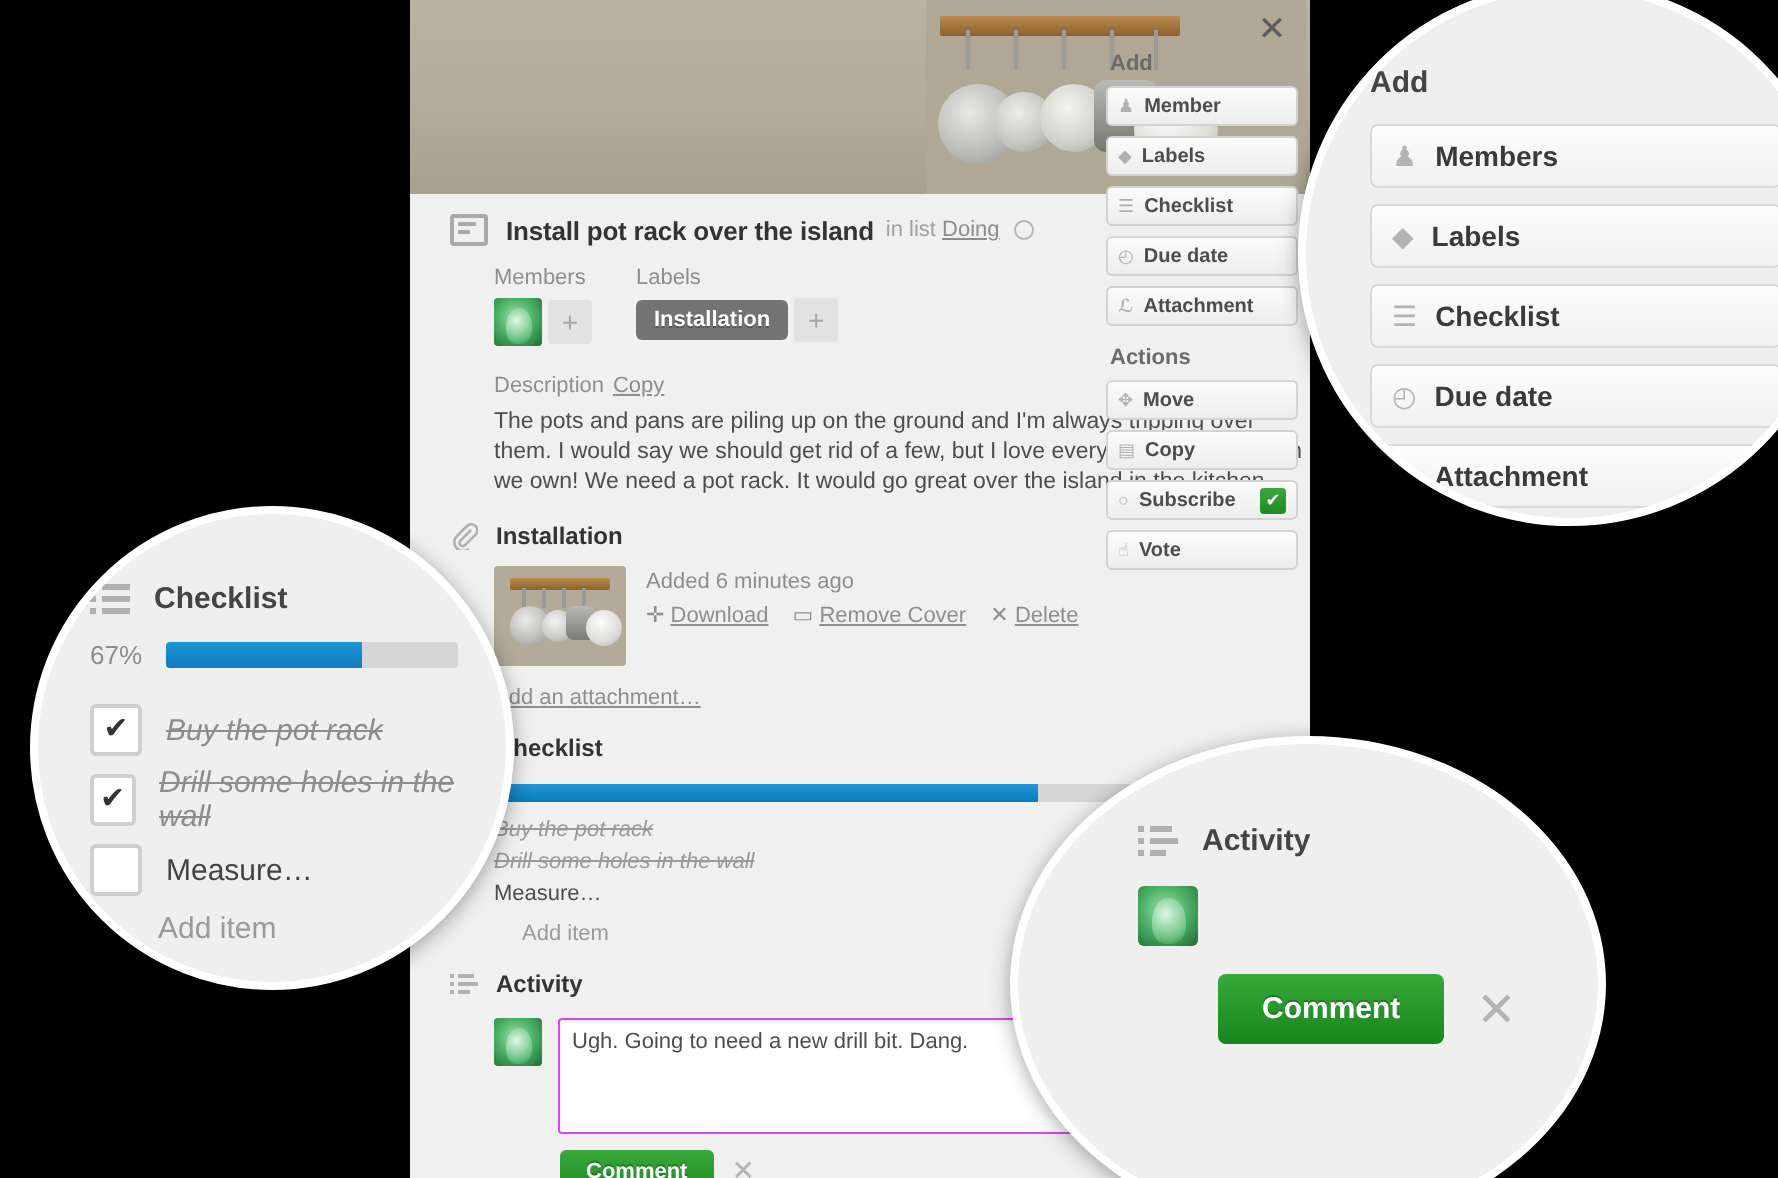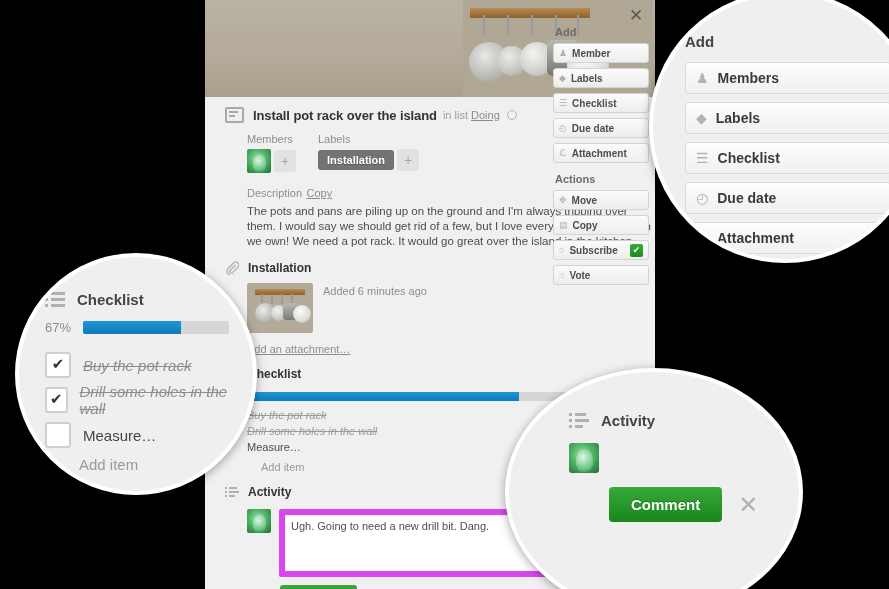--- a/index.html
+++ b/index.html
@@ -70,21 +70,21 @@
   .addatt{font-size:11px;color:#8e8e8e;padding:10px 0 0 30px;}
 
   .chk-wrap{padding:4px 0 0 30px;}
   .bar{height:9px;background:#d6d6d6;border-radius:2px;margin:3px 14px 6px 0;overflow:hidden;}
   .bar > div{height:100%;background:linear-gradient(180deg,#2196d6,#0d7cba);}
   .chkline{font-size:11px;color:#9a9a9a;padding:2px 0;font-style:italic;text-decoration:line-through;}
   .chkline.open{font-style:normal;text-decoration:none;color:#4d4d4d;}
   .additem{font-size:11px;color:#9a9a9a;padding:6px 0 0 14px;}
 
   .cbox{display:flex;padding:6px 0 0 30px;}
-  textarea.cbox-in{width:282px;height:46px;border:6px solid #d946ef;border-radius:2px;resize:none;
+  textarea.cbox-in{width:282px;height:46px;border:1px solid #d946ef;border-radius:2px;resize:none;
       font-family:"Liberation Sans",sans-serif;font-size:11px;color:#4d4d4d;padding:5px 6px;background:#fff;
       box-shadow:inset 0 1px 2px rgba(0,0,0,.07);}
   .green-btn{background:linear-gradient(180deg,#3aa93a,#1d8a22);color:#fff;font-weight:bold;
       border:0;border-radius:3px;padding:5px 13px;font-size:11px;cursor:pointer;
       text-shadow:0 -1px 0 rgba(0,0,0,.25);font-family:"Liberation Sans",sans-serif;}
   .xmark{color:#b3b3b3;font-size:14px;margin-left:9px;cursor:pointer;font-family:"DejaVu Sans",sans-serif;}
 
   
   #side{position:absolute;left:348px;top:26px;width:96px;}
   #side .sh{font-size:11px;font-weight:bold;color:#6b6b6b;margin:0 0 5px 2px;}
@@ -199,20 +199,25 @@
         <div class="hook" style="left:24px;top:11px;height:10px;"></div>
         <div class="hook" style="left:34px;top:11px;height:10px;"></div>
         <div class="hook" style="left:44px;top:11px;height:10px;"></div>
         <div class="pan" style="left:8px;top:20px;width:20px;height:20px;background:radial-gradient(circle at 40% 35%,#ececea,#b9bab6 60%,#8e8f8b);"></div>
         <div class="pan" style="left:24px;top:22px;width:16px;height:16px;background:radial-gradient(circle at 40% 35%,#f2f2f0,#c8c9c4 60%,#9a9b93);"></div>
         <div class="pan" style="left:36px;top:20px;width:15px;height:17px;border-radius:4px;background:linear-gradient(180deg,#b9bab6,#7b7b74);"></div>
         <div class="pan" style="left:46px;top:22px;width:18px;height:18px;background:radial-gradient(circle at 40% 35%,#fbfbfa,#dcdcd8 60%,#a9aaa3);"></div>
       </div>
       <div class="info">
         <div class="ag">Added 6 minutes ago</div>
+        <div class="acts">
+          <span>✛</span> <u>Download</u>
+          <span>▭</span> <u>Remove Cover</u>
+          <span>✕</span> <u>Delete</u>
+        </div>
       </div>
     </div>
     <div class="addatt"><u>Add an attachment…</u></div>
 
     <div class="secttl">
       <div class="listic">
         <b style="top:0"></b>
           <i style="top:0"></i>
           <b style="top:4px"></b>
           <i style="top:4px"></i>

